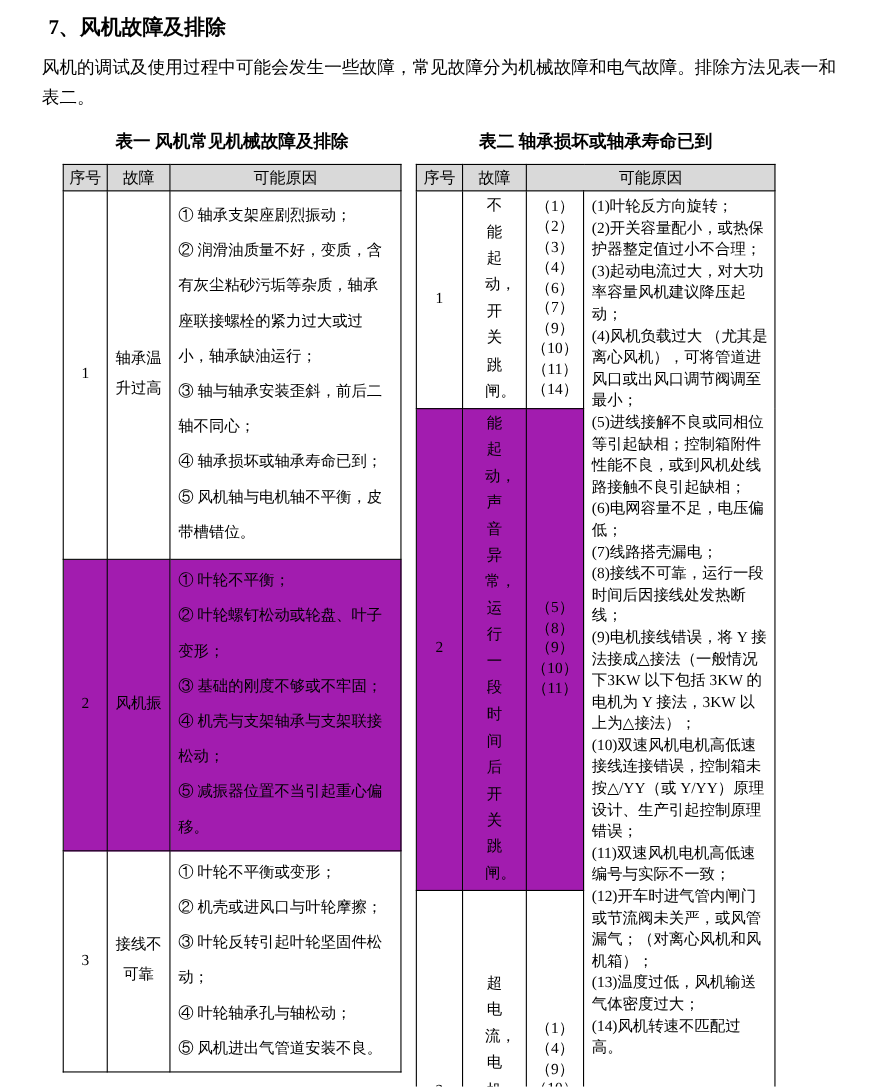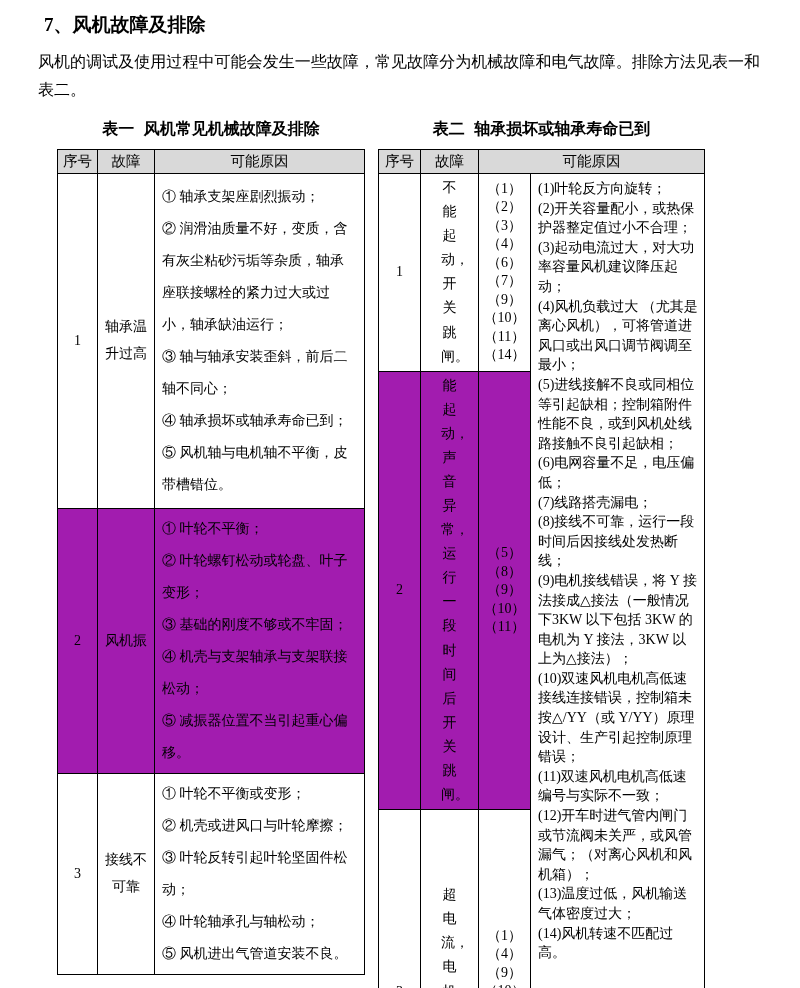--- a/index.html
+++ b/index.html
@@ -8,21 +8,21 @@
     background:#fff; color:#000; overflow:hidden;
     padding:6px 40px 0 38px;
     font-family:"Liberation Serif","DejaVu Serif",serif;
   }
   .title { font-size:19px; font-weight:bold; margin:6px 0 10px 6px; }
   .intro { font-size:16px; line-height:1.72; margin:0; text-align:justify; }
 
   .tables { display:flex; margin-top:16px; align-items:flex-start; }
   .tblock1 { width:308px; margin-left:19px; }
   .tblock2 { width:327px; margin-left:13px; }
-  .ttitle { text-align:center; font-weight:bold; font-size:16px; margin:0 0 9px 0;font-family:Liberation Mono, monospace; }
+  .ttitle { text-align:center; font-weight:bold; font-size:16px; margin:0 0 9px 0; }
 
   table { border-collapse:collapse; width:100%; table-layout:fixed; font-size:14px; color:#000; }
   th, td { border:1px solid #000; padding:2px 3px; text-align:center; vertical-align:middle; box-sizing:border-box; }
   tr.hdr th { background:#d9d9d9; font-weight:normal; height:20px; font-size:14.5px; }
   tr.shaded td { background:#a21caf; }
 
   
   .t1 .c-no    { width:40px; }
   .t1 .c-fault { width:57px; }
   .t1 td.fault  { padding:10px 1px; line-height:1.9; }

